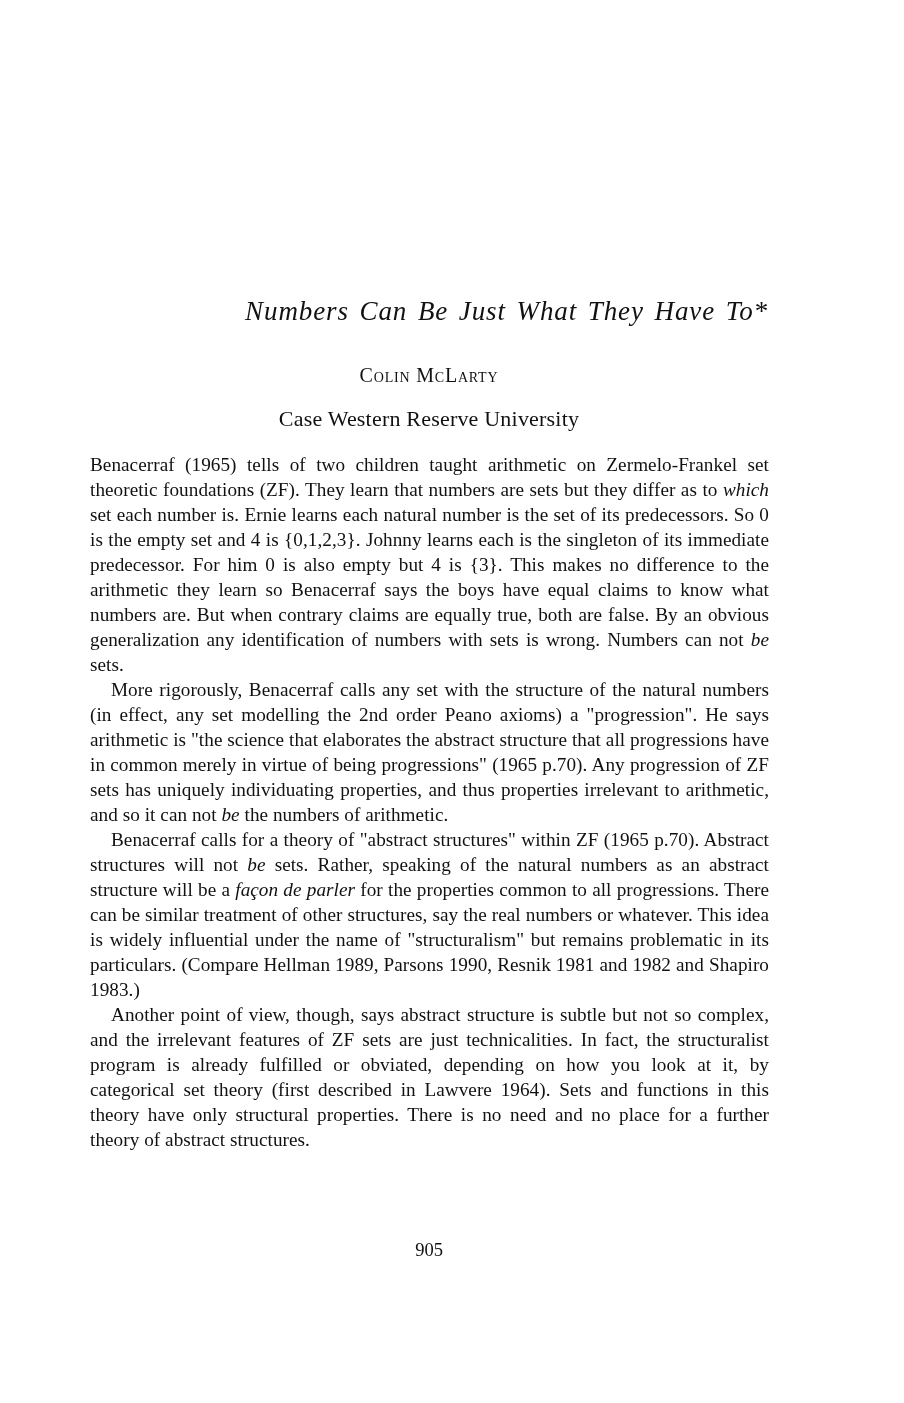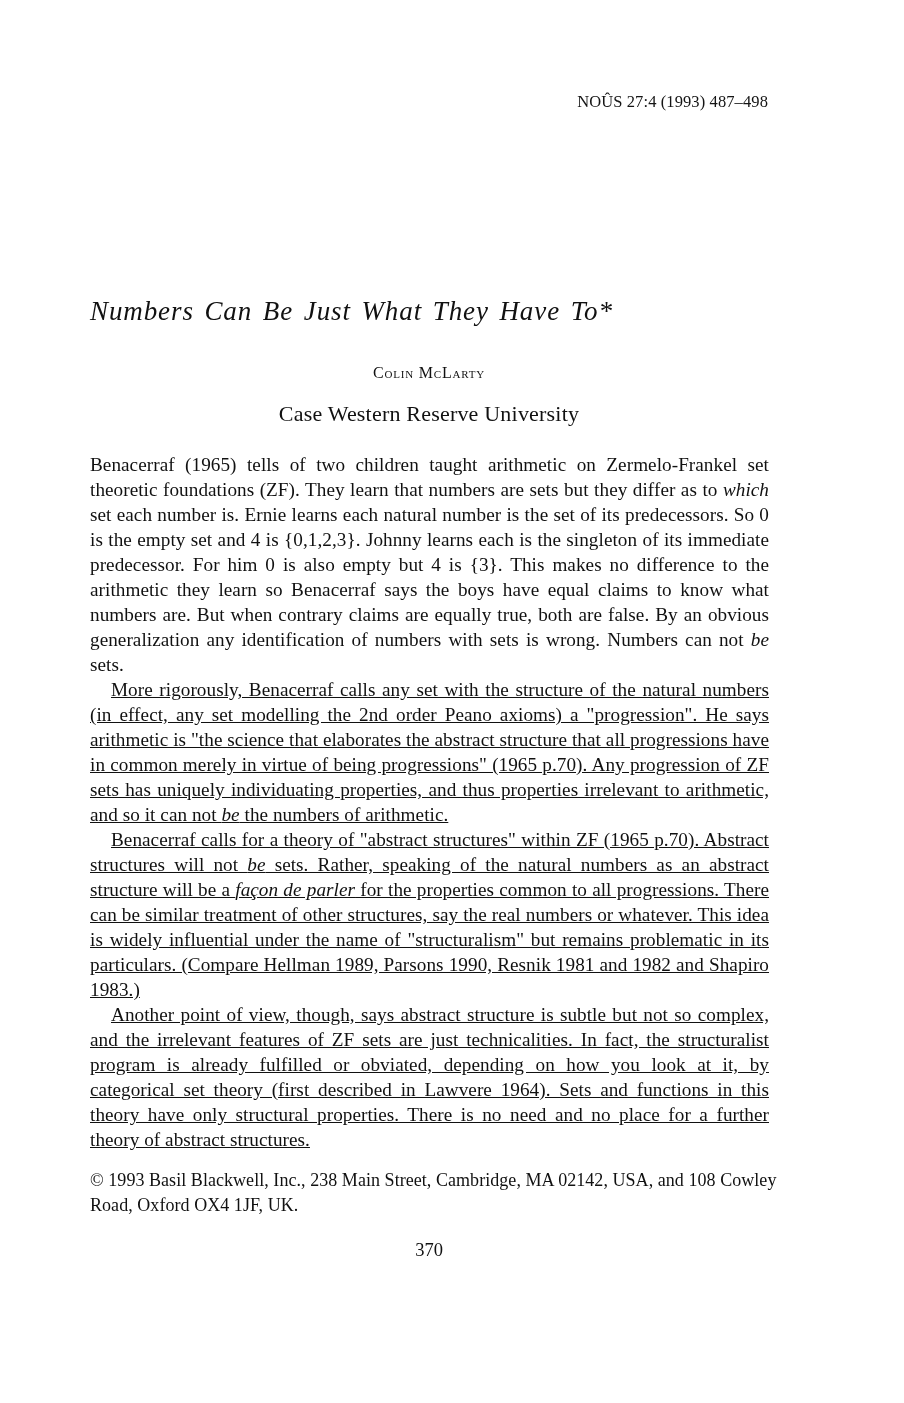--- a/index.html
+++ b/index.html
@@ -34,42 +34,42 @@
     letter-spacing: 0.1px;
     color: #141414;
   }
 
   
   .title-block {
     position: absolute;
     left: 90px;
     top: 296px;
     width: 678px;
-    text-align: left;
+    text-align: right;
   }
   .article-title {
     font-style: italic;
     font-size: 27px;
     letter-spacing: 0.9px;
     word-spacing: 3px;
     color: #111111;
     line-height: 1.15;
     margin: 0;
     font-weight: normal;
   }
 
   .author-block {
     position: absolute;
     left: 90px;
     top: 362px;
     width: 678px;
     text-align: center;
   }
   .author-name {
-    font-size: 16px;
+    font-size: 20px;
     font-variant: small-caps;
     letter-spacing: 0.8px;
     line-height: 1.35;
     color: #111111;
   }
   .author-affiliation {
     font-size: 22px;
     letter-spacing: 0.2px;
     line-height: 1.45;
     color: #111111;
@@ -88,21 +88,20 @@
     font-size: 19.2px;
     line-height: 25px;
     text-align: justify;
     text-justify: inter-word;
     color: #111111;
     letter-spacing: 0.05px;
     hyphens: manual;
   }
   .para.indent {
     text-indent: 21px;
-    text-decoration: underline;
   }
   .para em { font-style: italic; }
 
   
   .copyright {
     position: absolute;
     left: 90px;
     top: 1168px;
     width: 690px;
     font-size: 18px;
@@ -121,35 +120,33 @@
     text-align: center;
     font-size: 18.5px;
     color: #111111;
   }
 </style>
 </head>
 <body>
 
 <div class="page">
 
-  <div class="running-head">NOÛS 27:4 (1993) 487–498</div>
 
   <div class="title-block">
     <h1 class="article-title">Numbers Can Be Just What They Have To*</h1>
   </div>
 
   <div class="author-block">
     <div class="author-name">Colin McLarty</div>
     <div class="author-affiliation">Case Western Reserve University</div>
   </div>
 
   <div class="body-text">
     <p class="para">Benacerraf (1965) tells of two children taught arithmetic on Zermelo-Frankel set theoretic foundations (ZF). They learn that numbers are sets but they differ as to <em>which</em> set each number is. Ernie learns each natural number is the set of its predecessors. So 0 is the empty set and 4 is {0,1,2,3}. Johnny learns each is the singleton of its immediate predecessor. For him 0 is also empty but 4 is {3}. This makes no difference to the arithmetic they learn so Benacerraf says the boys have equal claims to know what numbers are. But when contrary claims are equally true, both are false. By an obvious generalization any identification of numbers with sets is wrong. Numbers can not <em>be</em> sets.</p>
     <p class="para indent">More rigorously, Benacerraf calls any set with the structure of the natural numbers (in effect, any set modelling the 2nd order Peano axioms) a "progression". He says arithmetic is "the science that elaborates the abstract structure that all progressions have in common merely in virtue of being progressions" (1965 p.70). Any progression of ZF sets has uniquely individuating properties, and thus properties irrelevant to arithmetic, and so it can not <em>be</em> the numbers of arithmetic.</p>
     <p class="para indent">Benacerraf calls for a theory of "abstract structures" within ZF (1965 p.70). Abstract structures will not <em>be</em> sets. Rather, speaking of the natural numbers as an abstract structure will be a <em>façon de parler</em> for the properties common to all progressions. There can be similar treatment of other structures, say the real numbers or whatever. This idea is widely influential under the name of "structuralism" but remains problematic in its particulars. (Compare Hellman 1989, Parsons 1990, Resnik 1981 and 1982 and Shapiro 1983.)</p>
     <p class="para indent">Another point of view, though, says abstract structure is subtle but not so complex, and the irrelevant features of ZF sets are just technicalities. In fact, the structuralist program is already fulfilled or obviated, depending on how you look at it, by categorical set theory (first described in Lawvere 1964). Sets and functions in this theory have only structural properties. There is no need and no place for a further theory of abstract structures.</p>
   </div>
 
-  <div class="copyright">© 1993 Basil Blackwell, Inc., 238 Main Street, Cambridge, MA 02142, USA, and 108 Cowley Road, Oxford OX4 1JF, UK.</div>
 
-  <div class="folio">370</div>
+  <div class="folio">905</div>
 
 </div>
 
 </body></html>

